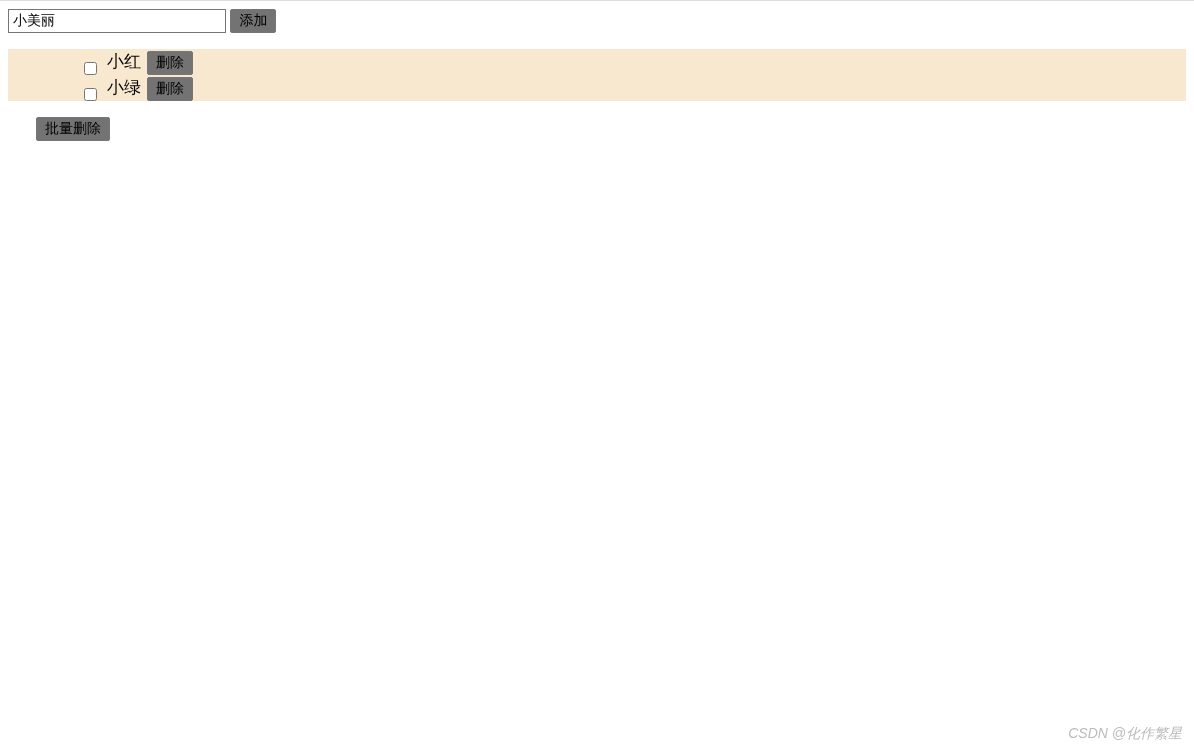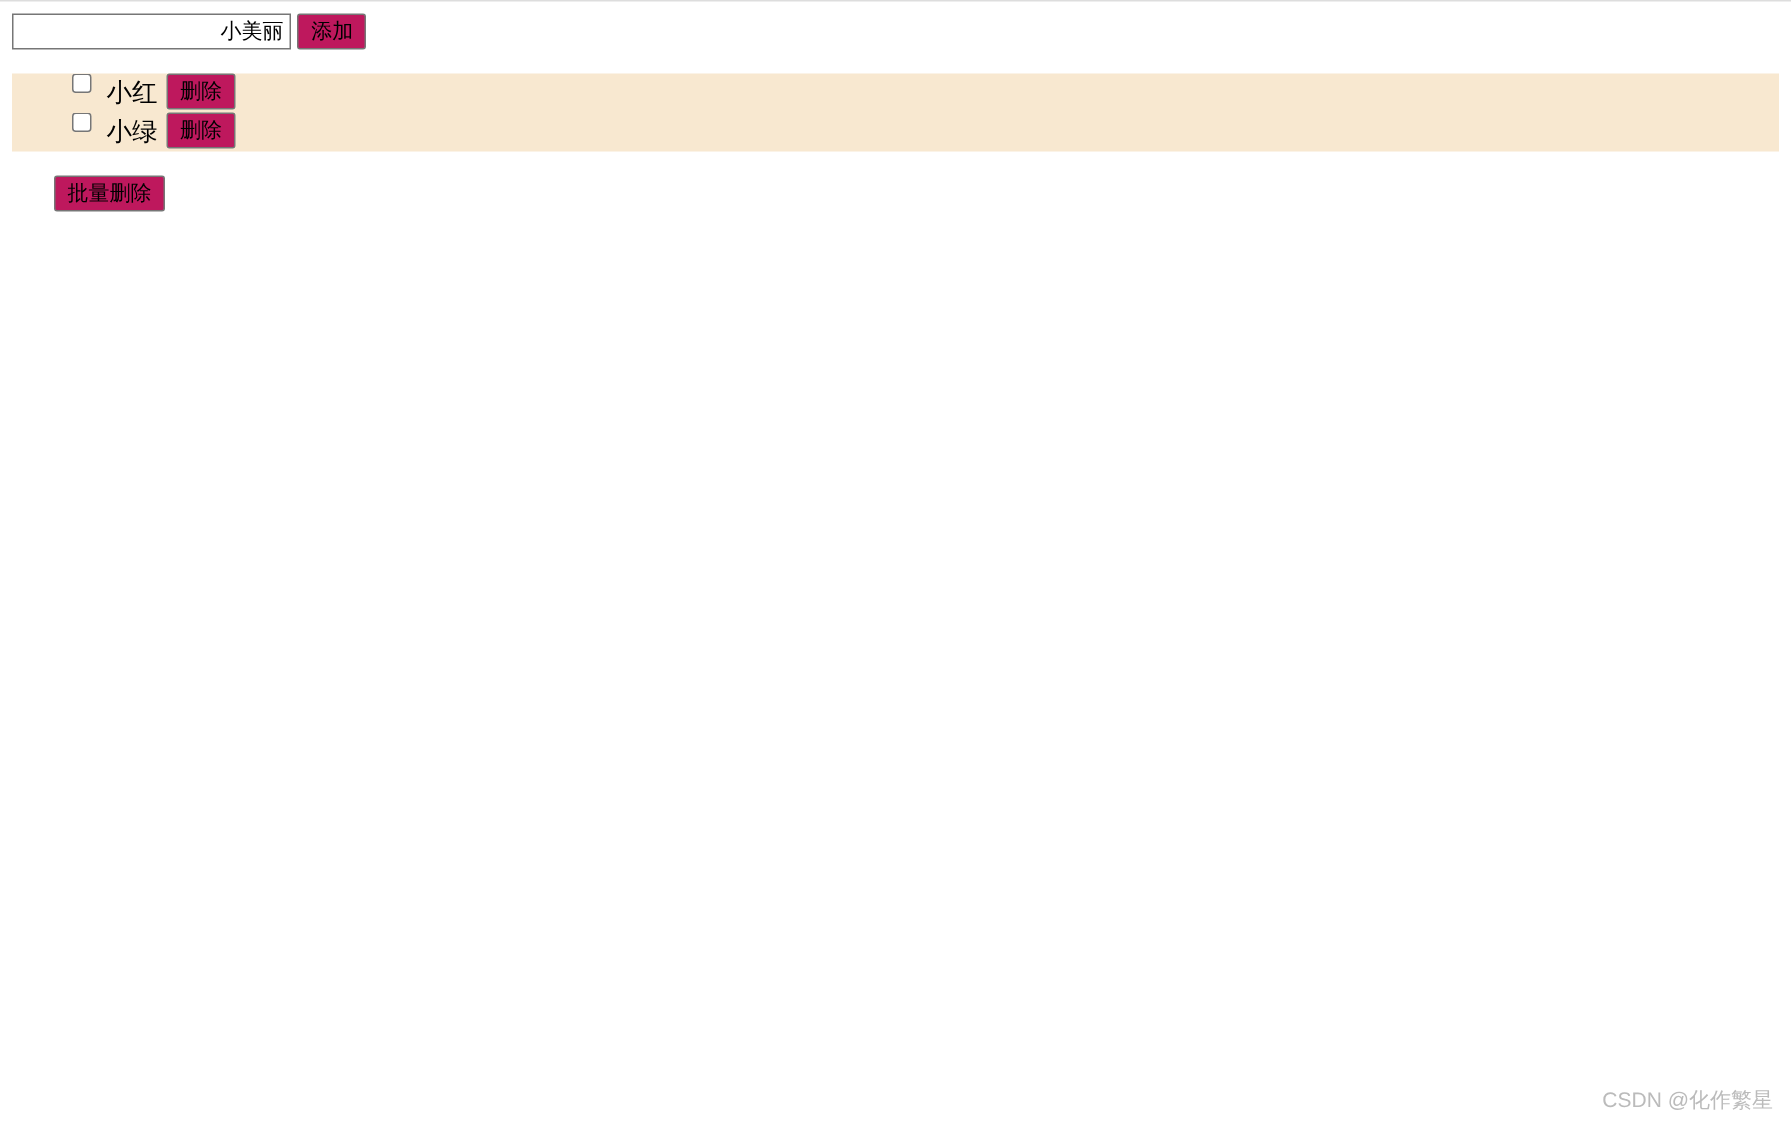--- a/index.html
+++ b/index.html
@@ -9,69 +9,69 @@
       margin: 0;
       padding: 8px;
       font-family: Arial, "Microsoft YaHei", sans-serif;
       font-size: 16px;
       border-top: 1px solid #ddd;
     }
     .input-row {
       margin-bottom: 16px;
     }
     .text-input {
-      width: 186px;
+      width: 218px;
       height: 24px;
       padding: 2px 4px;
       font-size: 14px;
       border: 1px solid #767676;
       background: #fff;
       vertical-align: middle;
-      text-align: right;
     }
     .btn {
       padding: 2px 8px;
       font-size: 14px;
       border: 1px solid #767676;
-      background: #be185d;
+      background: #737373;
       border-radius: 2px;
       cursor: pointer;
       vertical-align: middle;
       font-family: inherit;
     }
     ul {
       list-style: none;
       margin: 0 0 16px 0;
       padding: 0;
       background: #f8e8d0;
     }
     li {
-      padding: 0 0 0 40px;
+      padding: 0 0 0 76px;
       display: flex;
-      align-items: flex-start;
+      align-items: flex-end;
       gap: 6px;
       line-height: 26px;
     }
     li input[type="checkbox"] {
       margin: 0 4px 0 0;
     }
     li .item-name {
       font-size: 17px;
     }
     .bulk-row {
       margin-top: 8px;
       padding-left: 28px;
     }
     .watermark {
       position: fixed;
       bottom: 8px;
       right: 12px;
       color: #bbb;
       font-size: 14px;
       pointer-events: none;
+      font-style: italic;
     }
   </style>
 </head>
 <body>
 
 <div class="input-row">
   <input type="text" class="text-input" value="小美丽" style="">
   <button class="btn">添加</button>
 </div>
 

